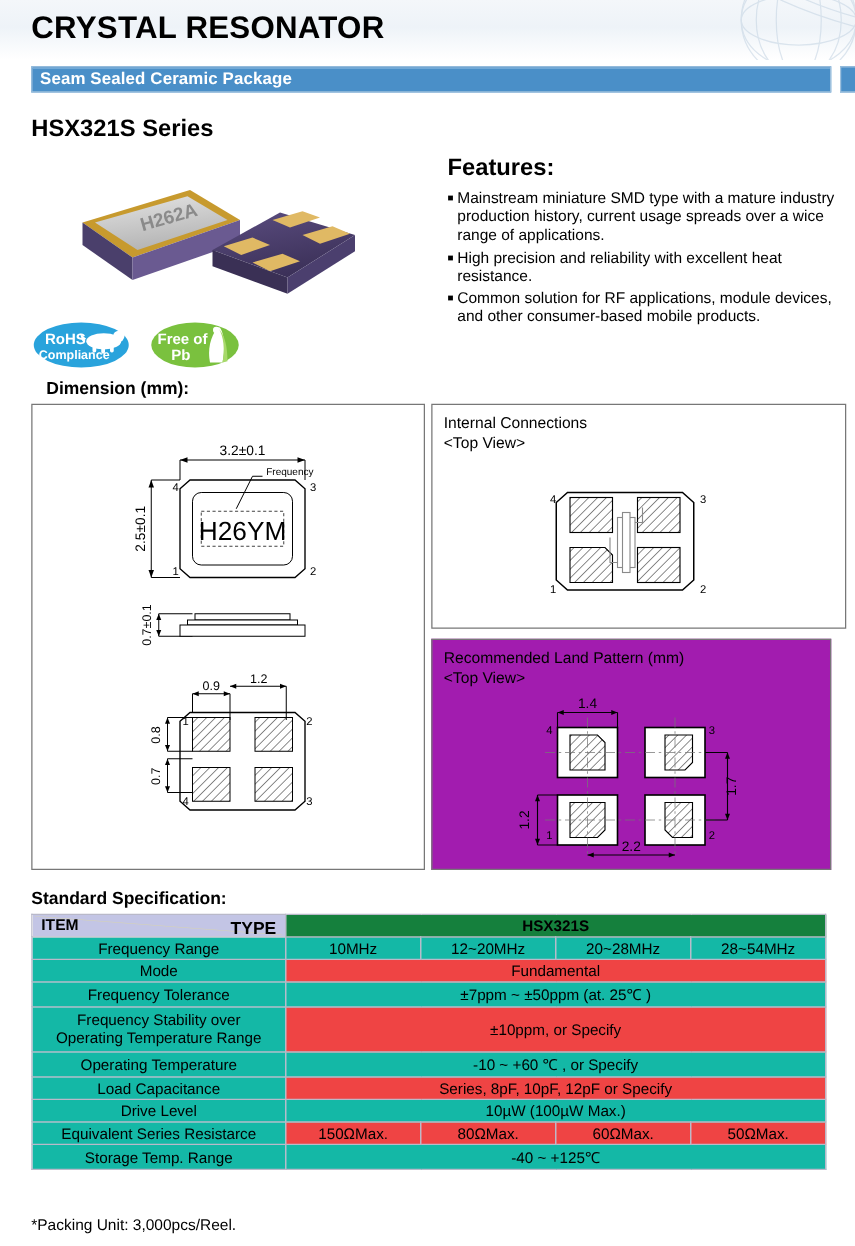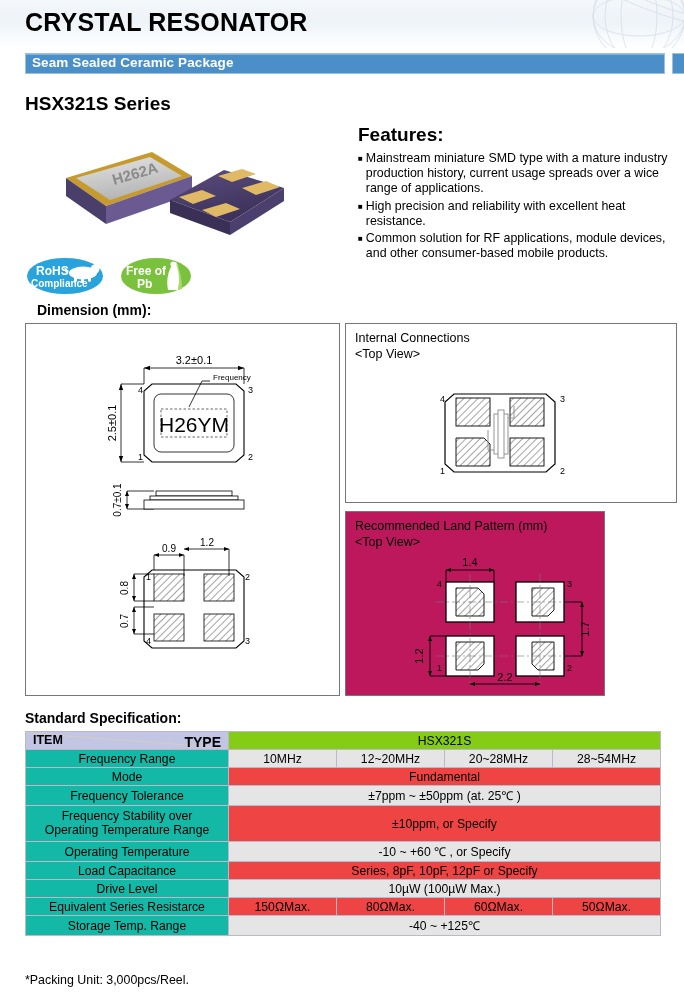--- a/index.html
+++ b/index.html
@@ -58,54 +58,54 @@
   #dimension-heading { position:absolute; left:25px; top:302px; font-size:14px; font-weight:bold;padding-left:12px; }
   #dim-left-panel {
     position:absolute; left:25px; top:323px; width:315px; height:373px;
     border:1px solid #777; background:#fff;
   }
   #panel-internal {
     position:absolute; left:345px; top:323px; width:332px; height:180px;
     border:1px solid #777; background:#fff;
   }
   #panel-land {
-    position:absolute; left:345px; top:511px; width:260px; height:185px;
-    border:1px solid #777; background:#be185d;
+    position:absolute; left:345px; top:511px; width:320px; height:185px;
+    border:1px solid #777; background:#a21caf;
   }
   .panel-title { position:absolute; left:9px; font-size:12.5px; }
   .panel-title.l1 { top:7px; }
   .panel-title.l2 { top:23px; }
 
   
   #spec-heading { position:absolute; left:25px; top:710px; font-size:14px; font-weight:bold; }
   #spec-table {
     position:absolute; left:25px; top:731px; width:635px;
     border-collapse:collapse; table-layout:fixed;
   }
   #spec-table td {
     border:1px solid #b9b9c9;
     font-size:12.2px;
     text-align:center;
     padding:1px 2px;
     height:18px;
   }
   .itemcell { background:#14b8a6; font-size:12.2px; }
-  .valwhite { background:#e5e5e5; }
+  .valwhite { background:#14b8a6; }
   .valgrey  { background:#ef4444; }
   #corner-cell {
     background:#c3c5e5;
     height:37px;
     position:relative;
     padding:0;
   }
   #corner-inner { position:relative; width:100%; height:100%; }
   #corner-type { position:absolute; right:5px; top:1px; font-size:14px; font-weight:bold; }
   #corner-item { position:absolute; left:5px; bottom:1px; font-size:12.5px; font-weight:bold;margin-top:19px; }
   #corner-diag { position:absolute; left:0; top:0; width:100%; height:100%; }
-  #type-head { background:#84cc16; font-size:14px; font-weight:normal; }
+  #type-head { background:#15803d; font-size:14px; font-weight:bold; }
   .two-line { line-height:1.12; }
 
   #packing-note { position:absolute; left:25px; top:973px; font-size:12.4px; }
 </style>
 </head>
 <body>
 
 <div id="header-band">
   <svg id="globe-watermark" width="150" height="130" viewBox="0 0 150 130">
     <g fill="none" stroke="#c3d3e2" stroke-width="1">

